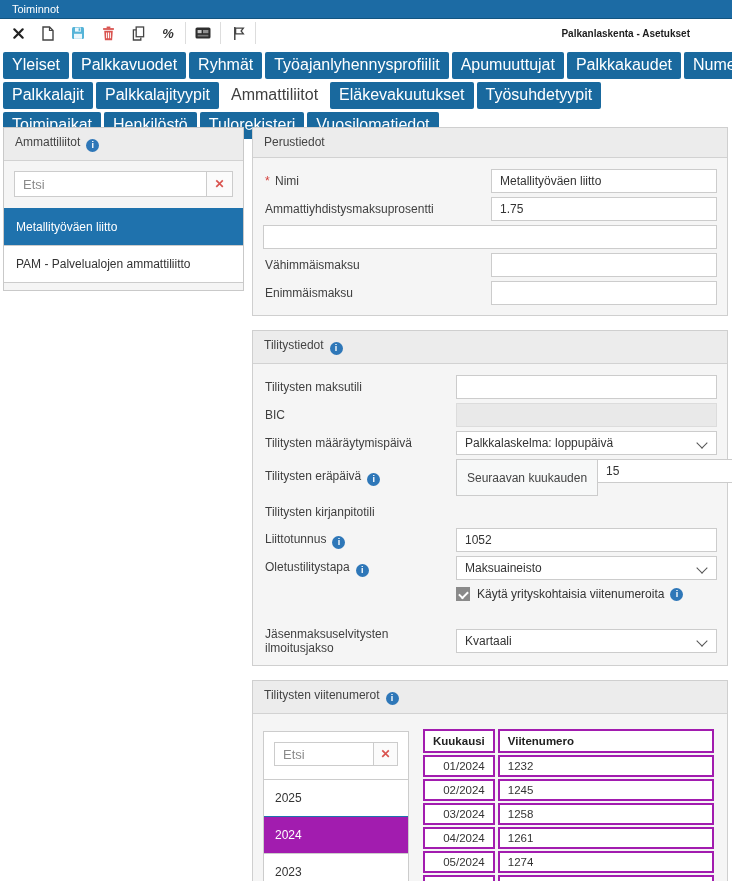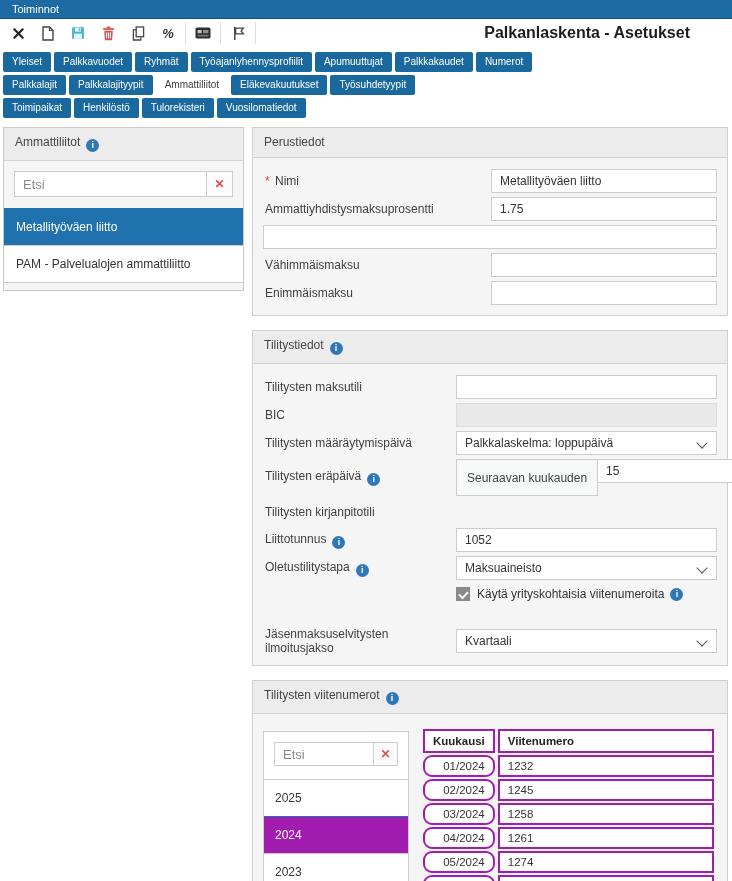--- a/index.html
+++ b/index.html
@@ -11,27 +11,27 @@
   }
   
   .titlebar {
     height:19px; background:#1c6ba4; border-bottom:1px solid #135581;
     color:#fff; font-size:11px; line-height:19px; padding-left:12px;
   }
   
   .toolbar { height:28px; display:flex; align-items:center; padding-left:3px; }
   .tool-btn { width:30px; height:24px; display:flex; align-items:center; justify-content:center; cursor:pointer; }
   .tool-sep { width:1px; height:22px; background:#ddd; margin:0 2px; }
-  .toolbar-title { margin-left:auto; margin-right:42px; font-weight:bold; font-size:16px; color:#1d1d1d;text-align:center; }
+  .toolbar-title { margin-left:auto; margin-right:42px; font-weight:bold; font-size:10px; color:#1d1d1d;text-align:center; }
   .pct { font-weight:bold; font-size:13px; color:#333; font-style:italic; }
   
   .tabs { padding:5px 3px 2px; }
   .tab-row { display:flex; margin-bottom:3px; }
   .tab {
-    background:#19699e; color:#fff; font-size:10px; padding:4px 9px 5px;
+    background:#19699e; color:#fff; font-size:16px; padding:4px 9px 5px;
     margin-right:3px; border-radius:2px; cursor:pointer; white-space:nowrap;
   }
   .tab.active { background:#fff; color:#3f3f3f; }
   
   .panel-header {
     background:#ececec; border-bottom:1px solid #d2d2d2;
     padding:7px 11px 8px; font-size:12px; color:#444;
   }
   .info {
     display:inline-block; width:13px; height:13px; border-radius:50%;
@@ -109,21 +109,21 @@
   .year-panel .search-group input { height:24px; }
   .year-panel .search-clear { width:25px; height:24px; }
   .year-item { border-top:1px solid #ccc; padding:11px 0 11px 11px; background:#fff; cursor:pointer; }
   .year-item.selected { background:#a21caf; border-top-color:#1f72ad; color:#fff; }
   .vn-table { flex:1; border-collapse:separate; border-spacing:3px 2px; width:100%; margin-top:-4px; }
   .vn-table th, .vn-table td {
     border:2px solid #a21caf; background:#fff; font-size:11.5px;
     padding:2px 8px; line-height:14px; font-weight:normal;
   }
   .vn-table th { font-weight:bold; color:#222; text-align:left; padding:3px 8px; }
-  .vn-table td.month { width:58px; text-align:right; color:#333;border-radius:9px; }
+  .vn-table td.month { width:58px; text-align:right; color:#333; }
 </style>
 </head>
 <body>
 
 <div class="page">
 
   <div class="titlebar">
     <span>Toiminnot</span>
   </div>
 

